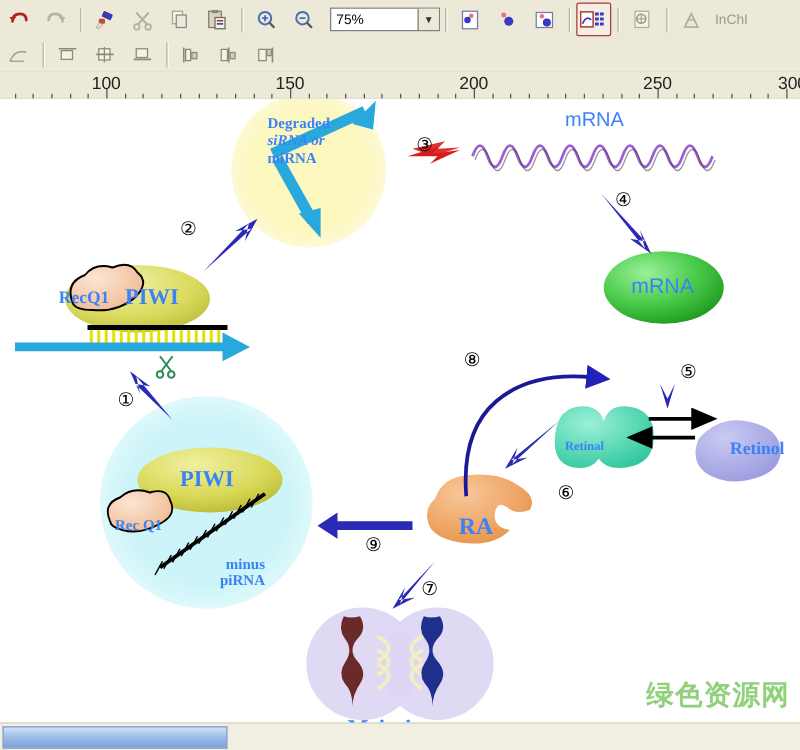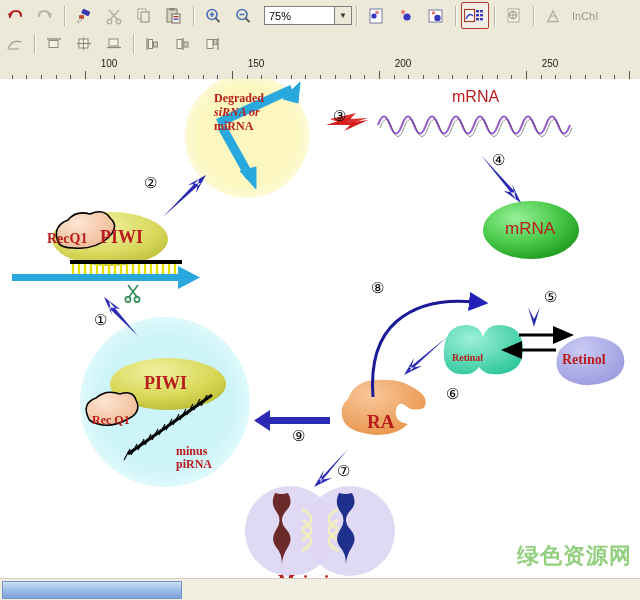--- a/index.html
+++ b/index.html
@@ -42,30 +42,30 @@
   .inchi-label{font-size:11px;color:#9a9a8c;margin-left:4px;}
 
   
   #ruler{
     position:absolute;top:57px;left:0;width:640px;height:22px;
     background:#ece9d8;border-bottom:1px solid #9b9784;overflow:hidden;
   }
   .rtick{position:absolute;bottom:0;width:1px;background:#555;}
   .rtick.major{height:8px;}
   .rtick.minor{height:4px;}
-  .rlabel{position:absolute;top:1px;font-size:10px;color:#222;transform:translateX(-50%);margin-left:24px;}
+  .rlabel{position:absolute;top:1px;font-size:14px;color:#222;transform:translateX(-50%);}
 
   
   #canvas{
     position:absolute;top:79px;left:0;width:640px;height:500px;
     background:#ffffff;overflow:hidden;
   }
   #canvas svg{position:absolute;top:0;left:0;}
 
-  .lbl{position:absolute;font-family:"Liberation Serif", serif;color:#b91c1c;font-weight:bold;}
+  .lbl{position:absolute;font-family:"Liberation Serif", serif;color:#3b82f6;font-weight:bold;}
   .lbl-sans{font-family:"Liberation Sans", sans-serif;text-align:right;}
   .num{
     position:absolute;font-family:"Liberation Serif",serif;font-size:15px;color:#000;
   }
 
   
   #watermark{position:absolute;right:8px;bottom:8px;text-align:left;pointer-events:none;}
   #wm-cn{font-size:22px;font-weight:bold;color:#93d07e;letter-spacing:1px;
          font-family:"DejaVu Sans", sans-serif;}
   #wm-url{font-size:13px;color:#9fd68f;font-family:"Liberation Sans",sans-serif;margin-top:1px;}
@@ -534,30 +534,30 @@
 
     <div class="lbl" style="left:100px;top:148px;font-size:18px;">PIWI</div>
 
     <div class="lbl" style="left:47px;top:152px;font-size:14px;">RecQ1</div>
 
 
     <div class="lbl" style="left:144px;top:294px;font-size:18px;">PIWI</div>
 
     <div class="lbl" style="left:92px;top:334px;font-size:12px;">Rec Q1</div>
 
-    <div class="lbl" style="left:176px;top:366px;font-size:12px;line-height:13px;">
+    <div class="lbl" style="left:176px;top:366px;font-size:12px;line-height:13px;text-align:right;">
       <div>minus</div>
       <div>piRNA</div>
     </div>
 
     <div class="lbl lbl-sans" style="left:505px;top:140px;font-size:17px;font-weight:normal;">mRNA</div>
 
     <div class="lbl" style="left:452px;top:273px;font-size:10px;">Retinal</div>
 
-    <div class="lbl" style="left:562px;top:273px;font-size:14px;">Retinol</div>
+    <div class="lbl" style="left:584px;top:273px;font-size:14px;">Retinol</div>
 
     <div class="lbl" style="left:367px;top:332px;font-size:19px;">RA</div>
 
     <div class="lbl" style="left:278px;top:493px;font-size:18px;">Meiosis</div>
 
     <div class="num" style="left:94px;top:232px;">①</div>
     <div class="num" style="left:144px;top:95px;">②</div>
     <div class="num" style="left:333px;top:28px;">③</div>
     <div class="num" style="left:492px;top:72px;">④</div>
     <div class="num" style="left:544px;top:209px;">⑤</div>

